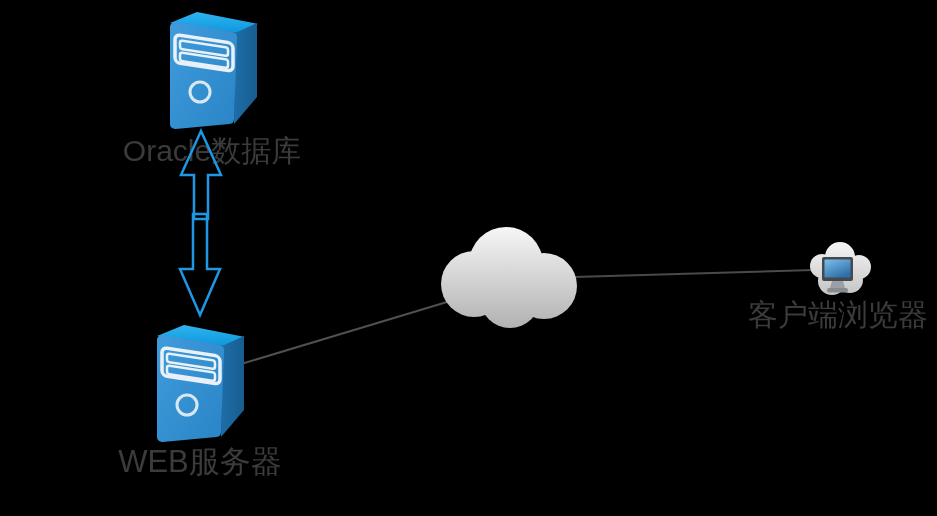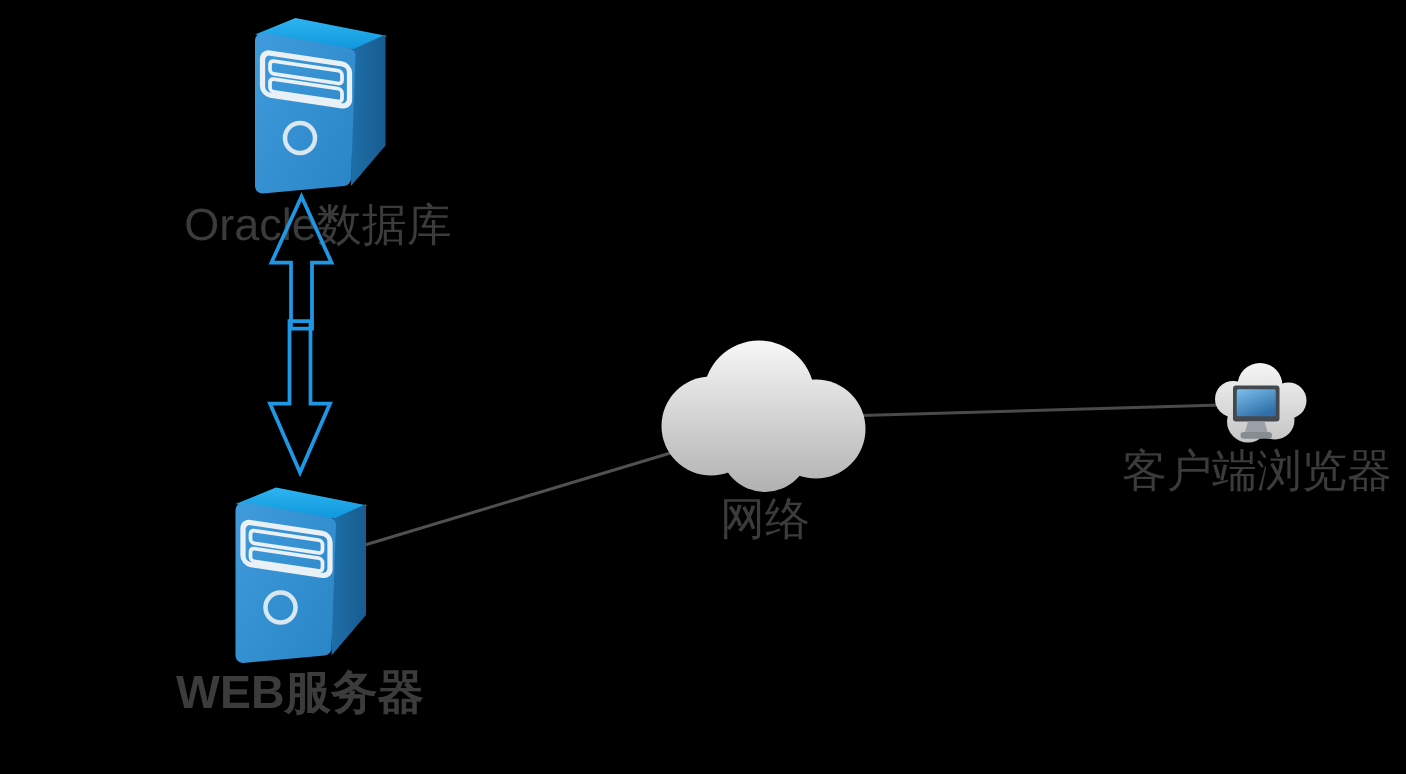--- a/index.html
+++ b/index.html
@@ -14,36 +14,35 @@
   .lbl {
     position: absolute;
     color: #3b3b3b;
     text-align: center;
     white-space: nowrap;
     width: 220px;
     line-height: 1.15;
     user-select: none;
   }
   #lbl-oracle  { left: 102px; top: 134px; font-size: 30px; }
-  #lbl-web     { left:  90px; top: 444px; font-size: 31px; font-weight: bold; }
+  #lbl-web     { left:  90px; top: 444px; font-size: 31px; }
   #lbl-network { left: 400px; top: 330px; font-size: 30px; }
   #lbl-client  { left: 728px; top: 298px; font-size: 30px; }
   svg.diagram {
     position: absolute;
     left: 0; top: 0;
   }
 </style>
 </head>
 <body>
 
 <div class="canvas">
 
   <div class="lbl" id="lbl-oracle">Oracle数据库</div>
   <div class="lbl" id="lbl-web">WEB服务器</div>
-  <div class="lbl" id="lbl-network">网络</div>
   <div class="lbl" id="lbl-client">客户端浏览器</div>
 
   <svg class="diagram" width="937" height="516" viewBox="0 0 937 516">
     <defs>
       <linearGradient id="gTop" x1="0" y1="0" x2="0" y2="1">
         <stop offset="0" stop-color="#2eb4f0"></stop>
         <stop offset="1" stop-color="#0f97dd"></stop>
       </linearGradient>
       <linearGradient id="gFront" x1="0" y1="0" x2="1" y2="1">
         <stop offset="0" stop-color="#3e9ada"></stop>

